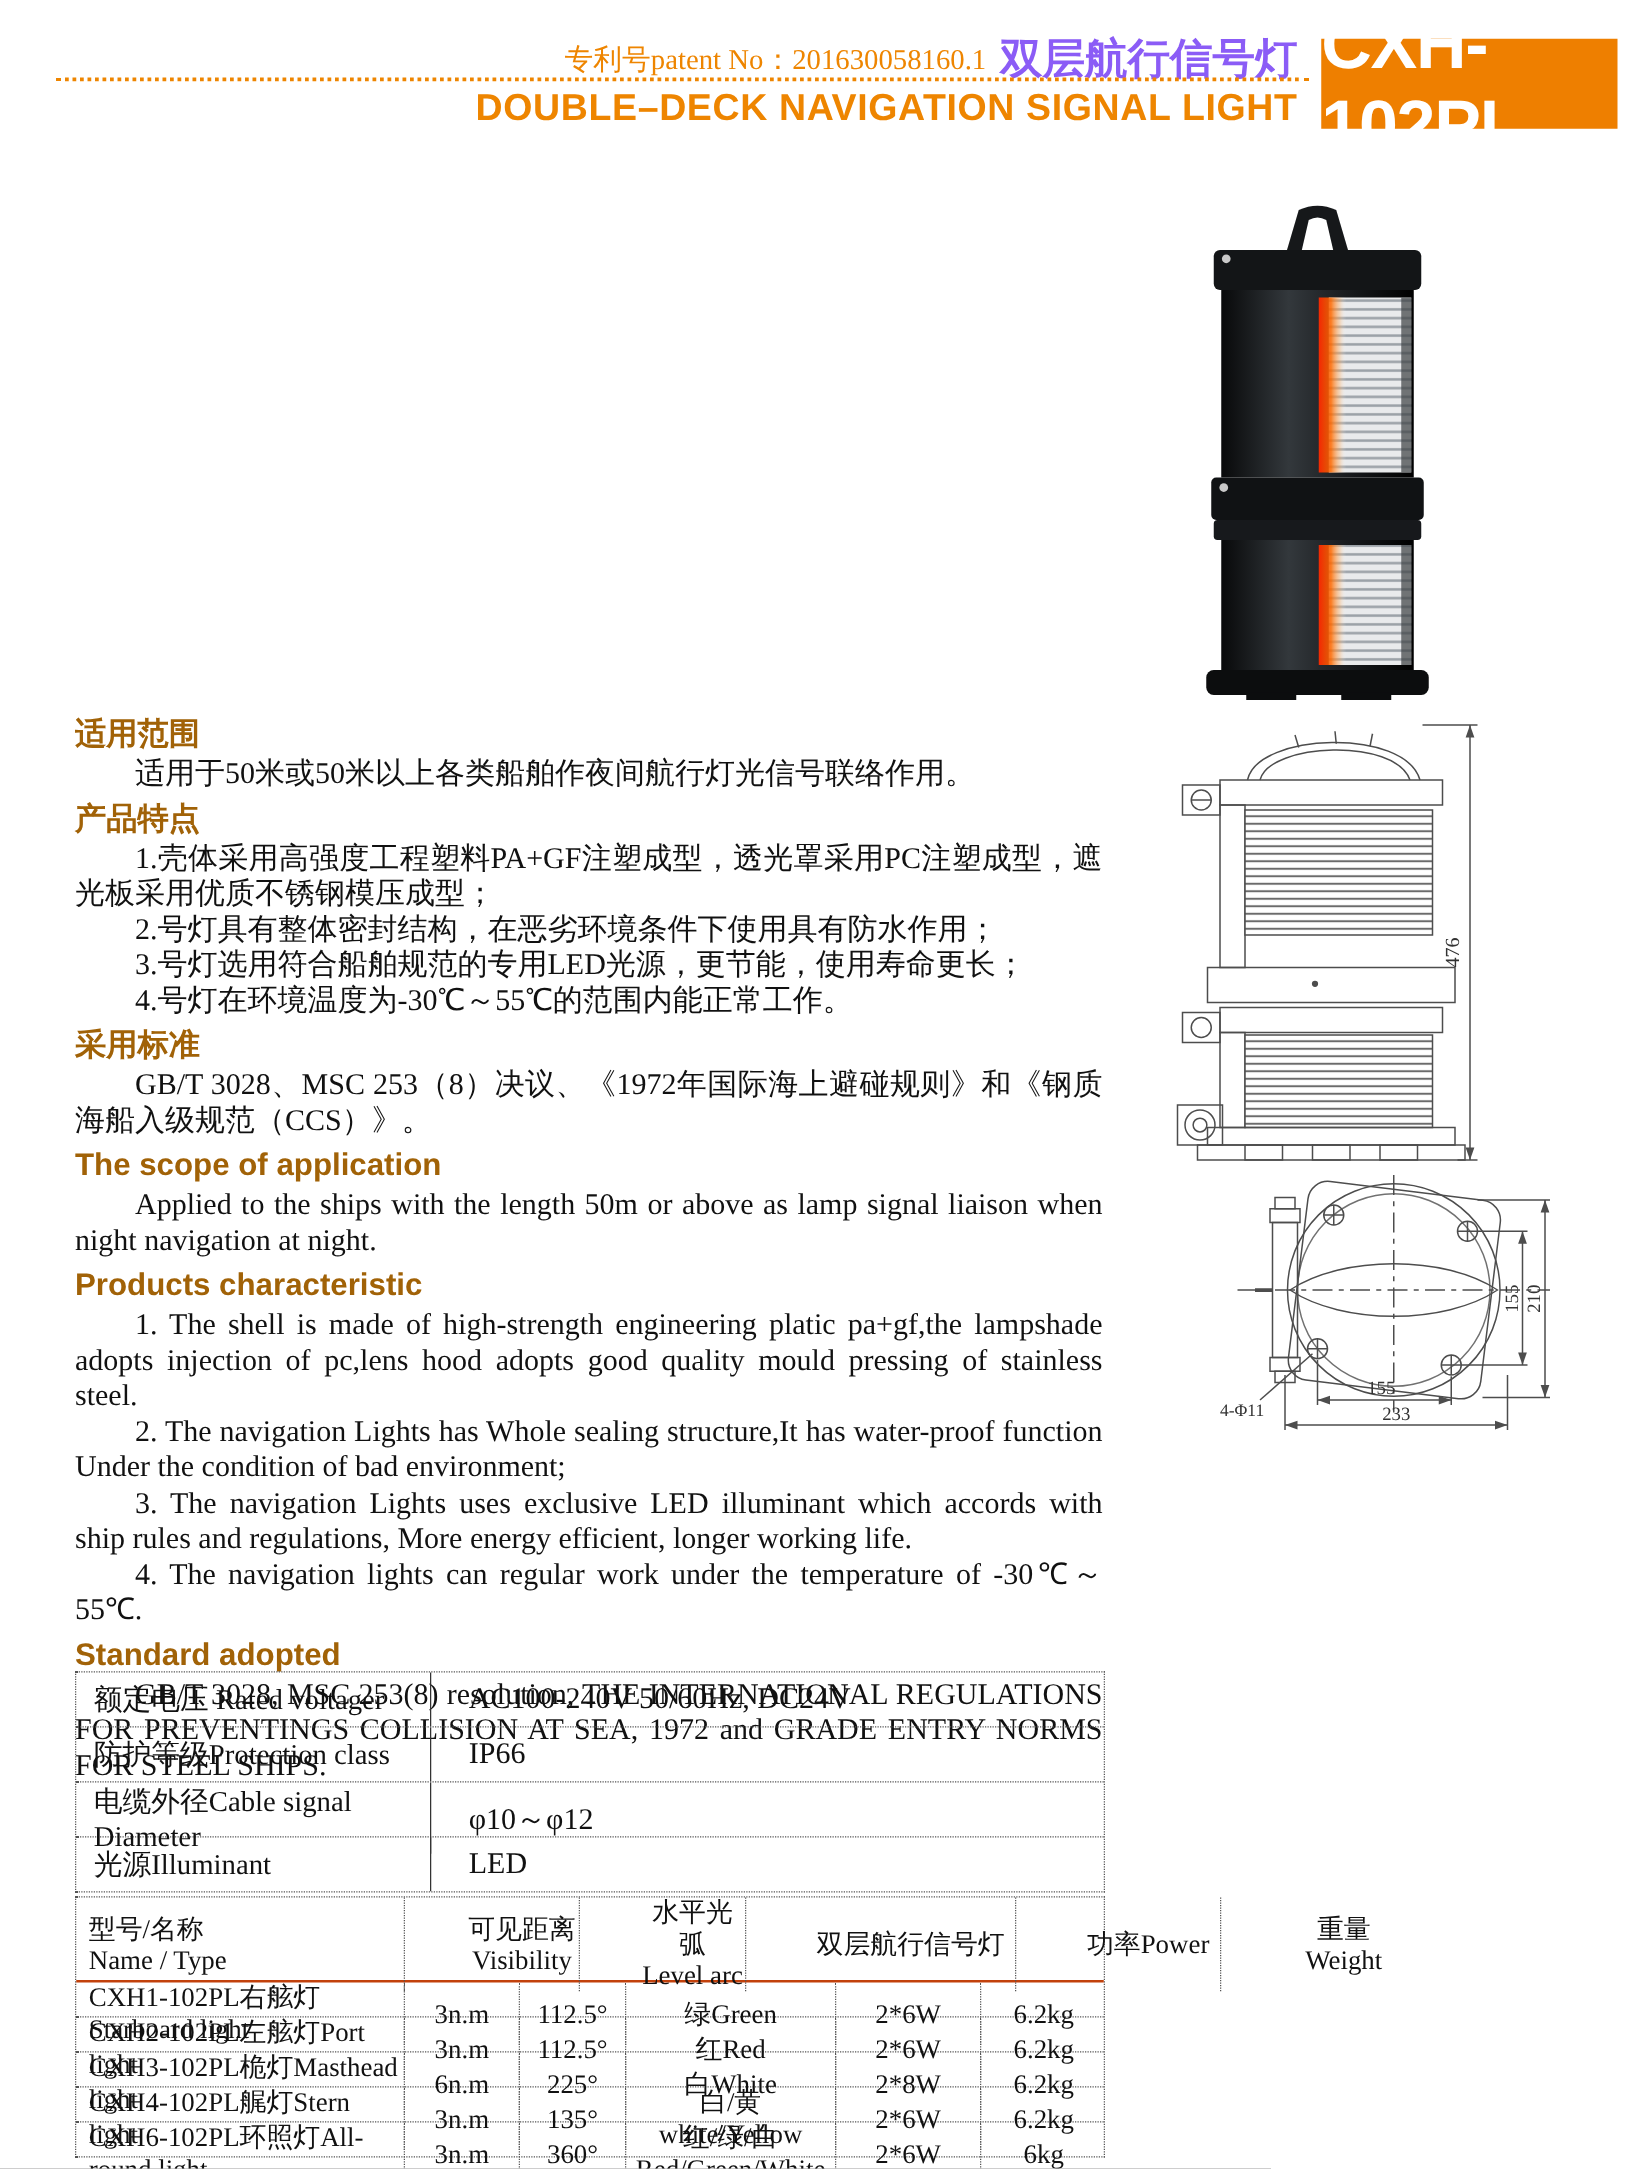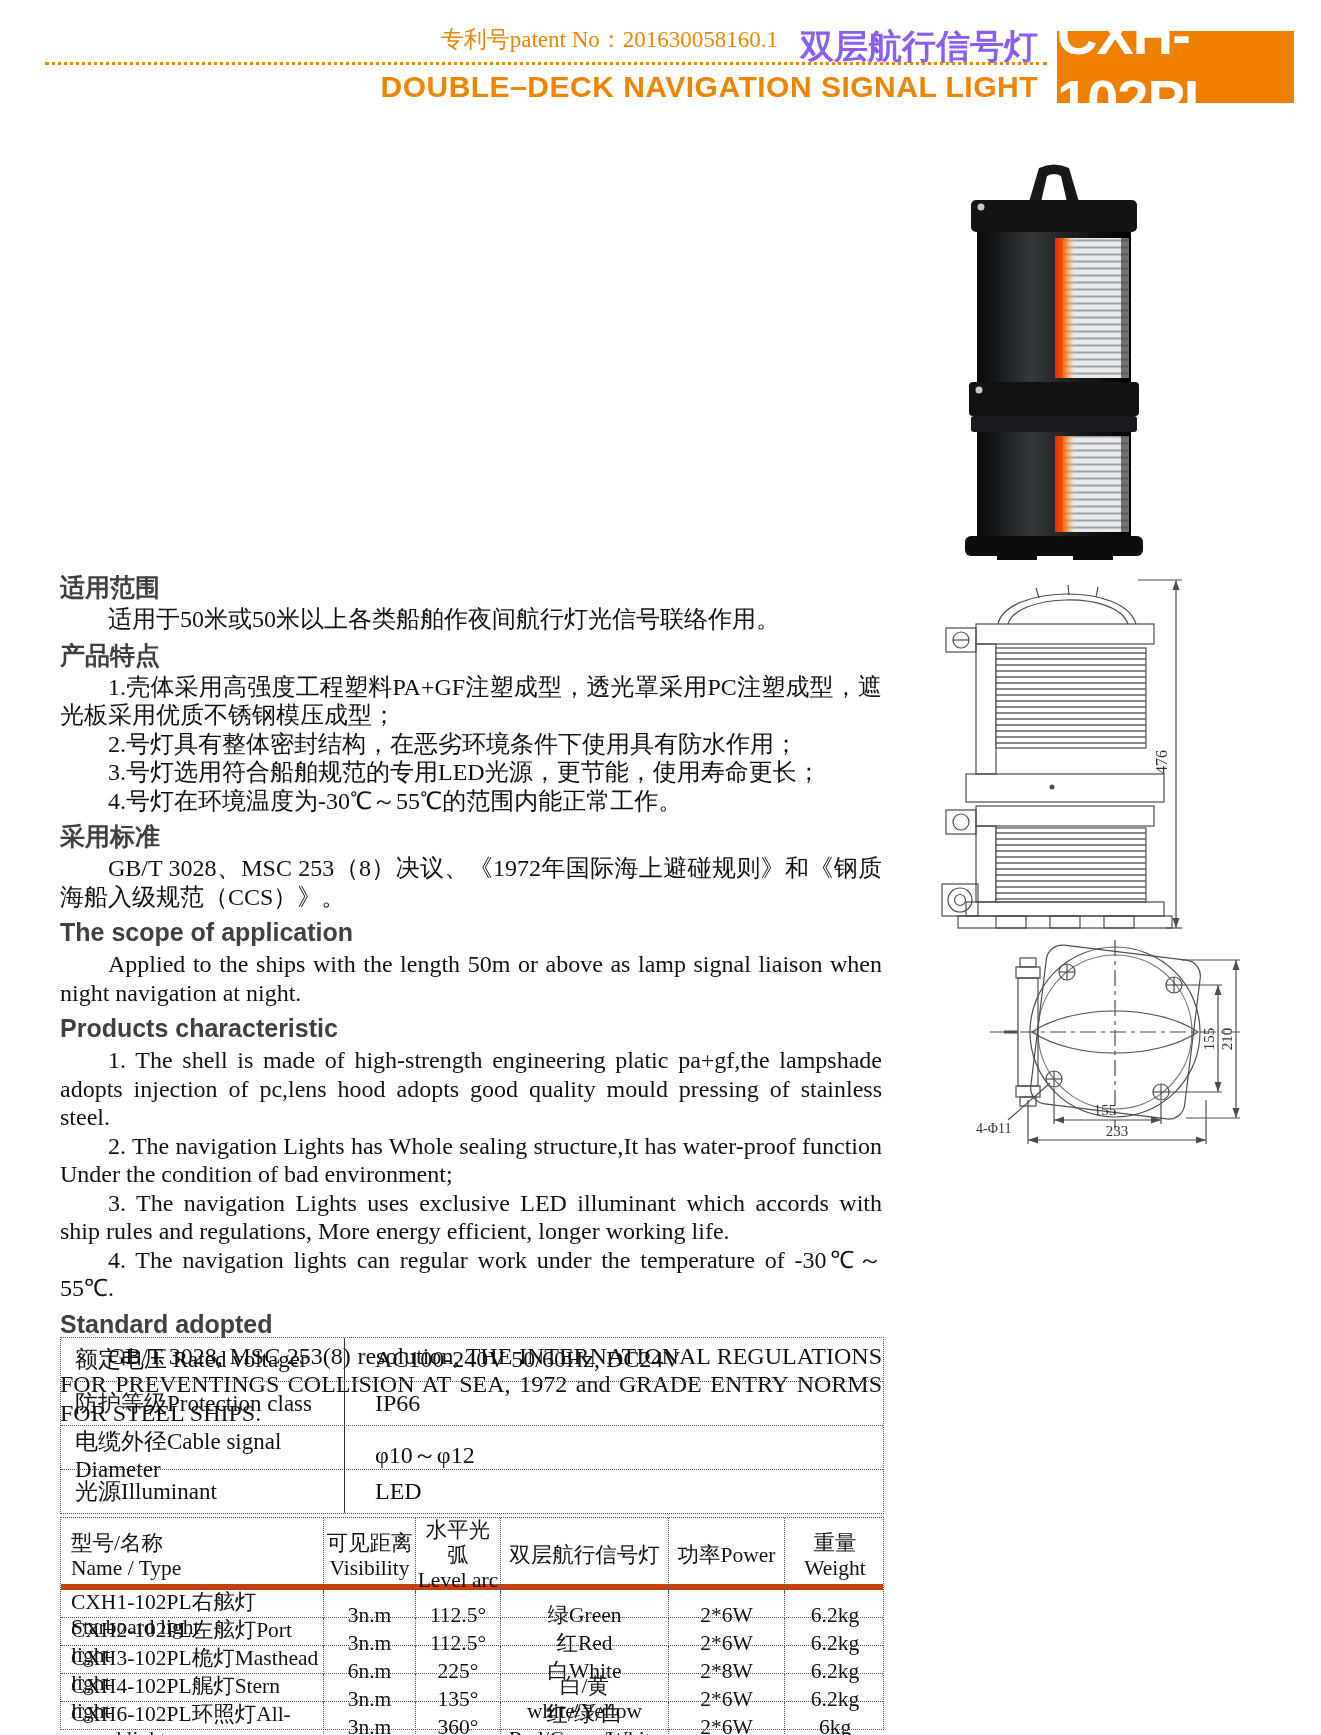--- a/index.html
+++ b/index.html
@@ -3,53 +3,53 @@
 <meta charset="utf-8">
 <style>
   html,body { margin:0; padding:0; background:#888; }
   .page {
     position:relative; width:1321px; height:1735px; margin:0 auto;
     background:#ffffff; overflow:hidden;
     font-family:"Liberation Serif", serif; color:#111;
   }
   
   .hdr-right { position:absolute; top:24px; right:283px; text-align:right; }
-  .patent-row { display:flex; align-items:flex-start; justify-content:flex-end; gap:22px; }
+  .patent-row { display:flex; align-items:center; justify-content:flex-end; gap:11px; }
   .patent-no { color:#ee8500; font-size:23px; white-space:nowrap; }
   .title-cn  { color:#8b5cf6; font-family:"Liberation Sans",sans-serif; font-weight:bold; font-size:34px; white-space:nowrap; }
   .dotted-rule { position:absolute; left:45px; width:1002px; top:62px; border-top:3px dotted #ee8500; }
   .title-en { position:absolute; top:70px; right:283px; color:#ee8500;
     font-family:"Liberation Sans",sans-serif; font-weight:bold; font-size:30px; letter-spacing:0.5px; white-space:nowrap; }
   .model-badge { position:absolute; left:1057px; top:31px; width:237px; height:72px;
     background:#ee7f00; color:#fff; display:flex; align-items:center; justify-content:center;
     font-family:"Liberation Sans",sans-serif; font-weight:bold; font-size:56px; letter-spacing:-1px;
     transform-origin:center; }
   
   .textcol { position:absolute; left:60px; top:566px; width:822px; }
-  .sec-h { color:#404040; font-family:"Liberation Sans",sans-serif; font-weight:bold;
+  .sec-h { color:#a16207; font-family:"Liberation Sans",sans-serif; font-weight:bold;
     font-size:25px; line-height:32px; margin:5px 0 2px 0; }
   .para { font-size:24px; line-height:28.5px; text-align:justify; text-indent:2em; margin:0; }
   
   .photo-box     { position:absolute; left:945px; top:160px; }
   .elevation-box { position:absolute; left:940px; top:566px; }
   .plan-box      { position:absolute; left:926px; top:932px;margin-left:48px; }
   svg text { font-family:"Liberation Serif", serif; fill:#333; }
   
   .spec-table { position:absolute; left:60px; top:1337px; width:824px;
     border:1px dotted #555; box-sizing:border-box; }
   .spec-row { display:grid; grid-template-columns:284px 1fr; height:43px; }
   .spec-row + .spec-row { border-top:1px dotted #555; }
   .spec-label { border-right:1px solid #333; display:flex; align-items:center;
     padding-left:14px; font-size:23px; }
   .spec-value { display:flex; align-items:center; padding-left:30px; font-size:24px; }
   
   .type-table { position:absolute; left:60px; top:1517px; width:824px;
     border:1px dotted #555; box-sizing:border-box; font-size:21.5px; }
   .tt-head { display:grid; grid-template-columns:263px 92px 85px 168px 116px 100px;
-    height:66px; border-bottom:6px solid #c2410c; }
+    height:66px; border-bottom:2px solid #c2410c;gap:48px; }
   .tt-row  { display:grid; grid-template-columns:263px 92px 85px 168px 116px 100px;
     height:27px; }
   .tt-row + .tt-row { border-top:1px dotted #555; }
   .tt-cell { display:flex; flex-direction:column; align-items:center; justify-content:center;
     line-height:25px; text-align:center; }
   .tt-head .tt-cell, .tt-row .tt-cell { border-right:1px dotted #555; }
   .tt-head .tt-cell:last-child, .tt-row .tt-cell:last-child { border-right:none; }
   .tt-cell.name { align-items:flex-start; padding-left:10px; text-align:left; }
   .tt-row .tt-cell { flex-direction:row; }
 </style>

